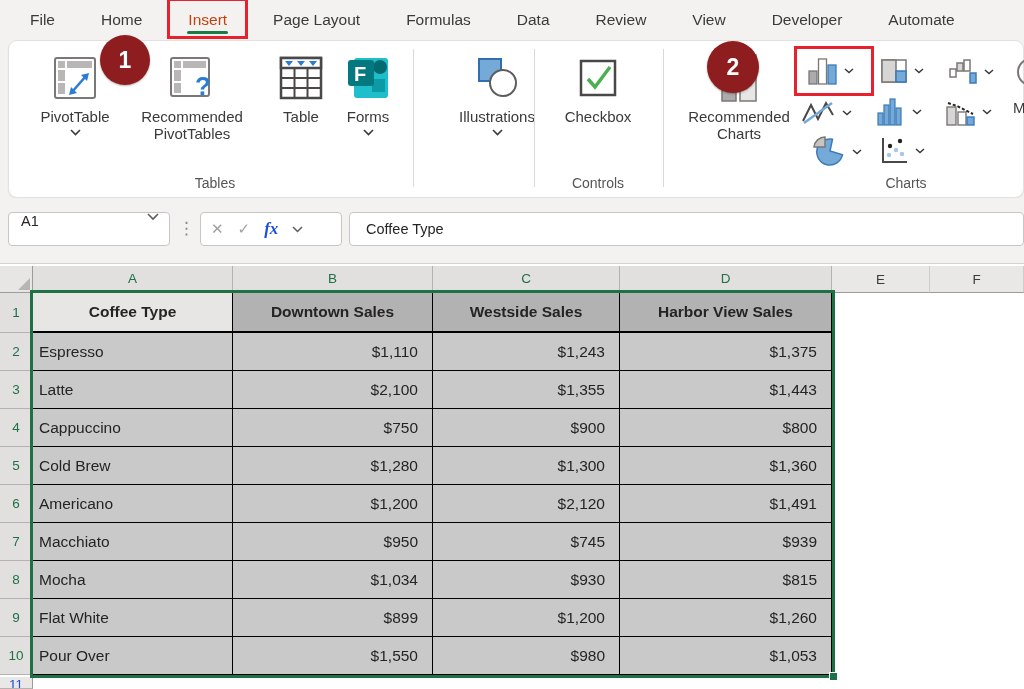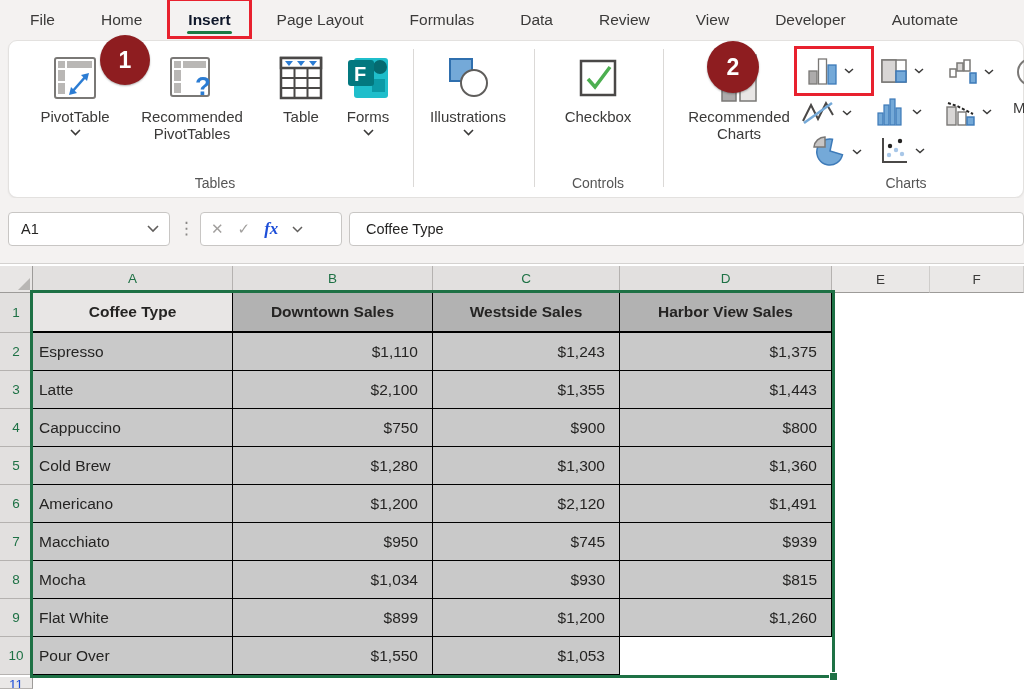--- a/index.html
+++ b/index.html
@@ -3,21 +3,21 @@
 <meta charset="utf-8">
 <style>
   * { margin:0; padding:0; box-sizing:border-box; }
   html,body { width:1024px; height:689px; overflow:hidden; }
   body { font-family:"Liberation Sans", sans-serif; background:#f4f2f1; position:relative; color:#252423; }
 
   
   .tabbar { position:absolute; left:0; top:0; width:1024px; height:40px; background:#f4f2f1;
             display:flex; align-items:center; padding-left:16px; gap:18px; }
   .tab { position:relative; padding:8px 14px; font-size:15.5px; color:#3b3a39; white-space:nowrap; cursor:default;text-align:center; }
-  .tab.active { font-weight:bold; color:#0f172a; }
+  .tab.active { font-weight:normal; color:#c2410c; }
   .tab .green-underline { position:absolute; left:13px; right:13px; bottom:3px; height:3.5px; background:#1c7a43; border-radius:2px; }
   .tab .red-frame { position:absolute; left:-7px; right:-7px; top:-5px; bottom:-2px; border:3px solid #e8212e; }
 
   
   .ribbon-card { position:absolute; left:8px; top:40px; width:1016px; height:158px; background:#ffffff;
                  border:1px solid #e3e1df; border-radius:9px; box-shadow:0 1px 2px rgba(0,0,0,.06); }
   .btn { position:absolute; top:12px; display:flex; flex-direction:column; align-items:center; font-size:15px; color:#3b3a39; }
   .btn .icw { height:50px; display:flex; align-items:center; justify-content:center; }
   .btn .lbl { margin-top:5px; line-height:17px; text-align:center; white-space:nowrap; }
   .chev { margin-top:4px; }
@@ -29,21 +29,21 @@
   
   .badge { position:absolute; border-radius:50%; background:#8e1d20; color:#fff; font-weight:bold;
            display:flex; align-items:center; justify-content:center; font-size:23px; z-index:50;
            box-shadow:0 1px 2px rgba(0,0,0,.3); }
   .redbox2 { position:absolute; left:785px; top:5px; width:80px; height:50px; border:3px solid #e8212e; z-index:40; }
 
   
   .formula-row { position:absolute; left:0; top:198px; width:1024px; height:66px; background:#f4f2f1;
                  border-bottom:1px solid #d4d2d0; }
   .namebox { position:absolute; left:8px; top:14px; width:162px; height:34px; background:#fff;
-             border:1px solid #c8c6c4; border-radius:4px; display:flex; align-items:center;
+             border:1px solid #c8c6c4; border-radius:4px; display:flex; align-items:flex-start;
              padding:0 10px 0 12px; font-size:14.5px; justify-content:space-between; }
   .dots { position:absolute; left:178px; top:20px; color:#8a8886; font-size:17px; }
   .fxbox { position:absolute; left:200px; top:14px; width:142px; height:34px; background:#fff;
            border:1px solid #c8c6c4; border-radius:4px; display:flex; align-items:center; padding:0 10px; gap:14px; }
   .fxbox .gico { color:#a19f9d; font-size:15px; }
   .fx-glyph { font-family:"Liberation Serif", serif; font-style:italic; font-weight:bold; font-size:17px; color:#1d4ed8; }
   .formula-field { position:absolute; left:349px; top:14px; width:675px; height:34px; background:#fff;
                    border:1px solid #c8c6c4; border-radius:4px; display:flex; align-items:center;
                    padding-left:16px; font-size:14.5px; }
 
@@ -166,21 +166,21 @@
       </svg>
     </span>
     <span class="lbl">Forms</span>
     <svg class="chev" width="11" height="7" viewBox="0 0 11 7">
         <polyline points="1,1 5.5,5.5 10,1" fill="none" stroke="#3b3a39" stroke-width="1.6"></polyline>
       </svg>
   </div>
 
   <div class="vsep" style="left:404px;"></div>
 
-  <div class="btn" style="left:418px; width:82px;">
+  <div class="btn" style="left:447px; width:82px;">
     <span class="icw">
       <svg width="44" height="46" viewBox="0 0 44 46">
         <rect x="4" y="4" width="22" height="22" fill="#74a9d8" stroke="#2f6fae" stroke-width="2"></rect>
         <circle cx="28" cy="28" r="13" fill="#fff" stroke="#5f5d5b" stroke-width="2"></circle>
       </svg>
     </span>
     <span class="lbl">Illustrations</span>
     <svg class="chev" width="11" height="7" viewBox="0 0 11 7">
         <polyline points="1,1 5.5,5.5 10,1" fill="none" stroke="#3b3a39" stroke-width="1.6"></polyline>
       </svg>
@@ -399,18 +399,19 @@
     <div class="td val">$930</div>
     <div class="td val">$815</div>
 
     <div class="td name">Flat White</div>
     <div class="td val">$899</div>
     <div class="td val">$1,200</div>
     <div class="td val">$1,260</div>
 
     <div class="td name">Pour Over</div>
     <div class="td val">$1,550</div>
+    <div class="td val">$980</div>
     <div class="td val">$1,053</div>
   </div>
 
   <div class="sel-outline"></div>
   <div class="fill-handle"></div>
 </div>
 
 </body></html>

